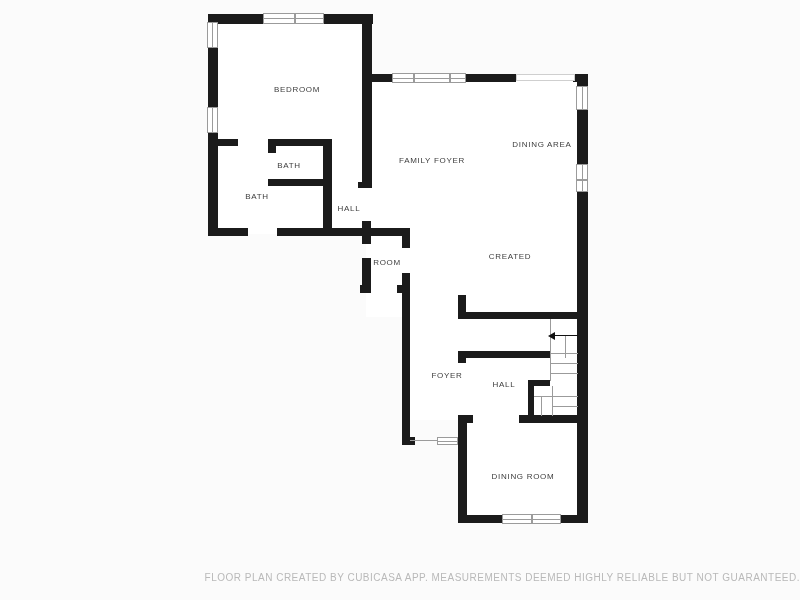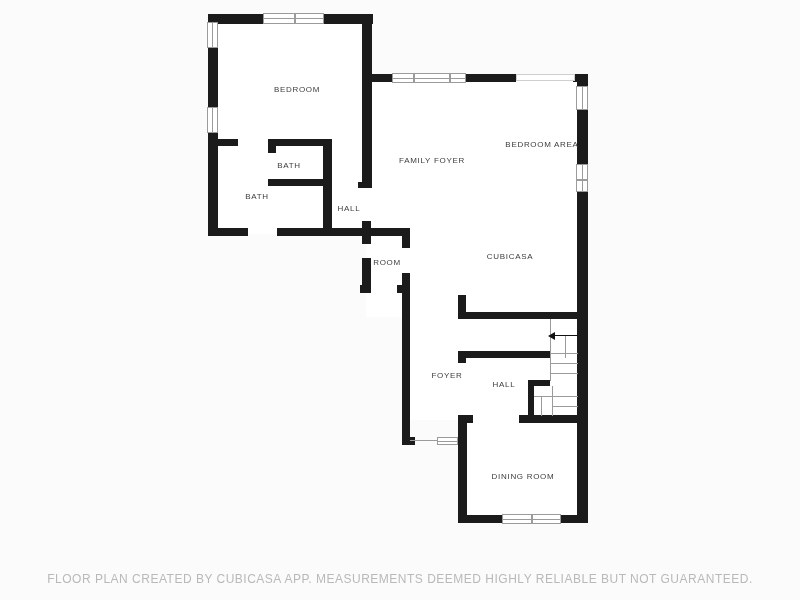--- a/index.html
+++ b/index.html
@@ -30,22 +30,22 @@
     font-size:8px;letter-spacing:0.7px;color:var(--label);
     white-space:nowrap;font-weight:400;
   }
   .arrow-line{position:absolute;background:#111;}
   .arrow-head{
     position:absolute;width:0;height:0;
     border-top:4px solid transparent;border-bottom:4px solid transparent;
     border-right:7px solid #111;
   }
   .disclaimer{
-    position:absolute;left:0;right:0;top:572px;text-align:center;
-    font-size:12px;letter-spacing:0.5px;color:var(--disclaimer);
+    position:absolute;left:0;right:0;top:572px;text-align:right;
+    font-size:10px;letter-spacing:0.5px;color:var(--disclaimer);
   }
 </style>
 </head>
 <body>
 
 <div class="floorplan">
     <div class="floor" style="left: 463px; top: 420px; width: 118px; height: 100px;"></div>
     <div class="floor" style="left: 406px; top: 240px; width: 175px; height: 180px;"></div>
     <div class="floor" style="left: 366px; top: 236px; width: 42px; height: 55px;"></div>
     <div class="floor" style="left: 366px; top: 79px; width: 215px; height: 238px;"></div>
@@ -124,22 +124,22 @@
     <div class="stair-line" style="left: 550px; top: 363px; width: 28px; height: 1px;"></div>
     <div class="stair-line" style="left: 550px; top: 353px; width: 28px; height: 1px;"></div>
     <div class="stair-line" style="left: 565px; top: 336px; width: 1px; height: 22px;"></div>
     <div class="stair-line" style="left: 550px; top: 319px; width: 1px; height: 62px;"></div>
 
   <div class="room-label" style="left:297px;top:89px">BEDROOM</div>
   <div class="room-label" style="left:289px;top:165px">BATH</div>
   <div class="room-label" style="left:257px;top:196px">BATH</div>
   <div class="room-label" style="left:349px;top:208px">HALL</div>
   <div class="room-label" style="left:432px;top:160px">FAMILY FOYER</div>
-  <div class="room-label" style="left:542px;top:144px">BEDROOM AREA</div>
-  <div class="room-label" style="left:510px;top:256px">CUBICASA</div>
+  <div class="room-label" style="left:542px;top:144px">DINING AREA</div>
+  <div class="room-label" style="left:510px;top:256px">CREATED</div>
   <div class="room-label" style="left:387px;top:262px">ROOM</div>
   <div class="room-label" style="left:447px;top:375px">FOYER</div>
   <div class="room-label" style="left:504px;top:384px">HALL</div>
   <div class="room-label" style="left:523px;top:476px">DINING ROOM</div>
 
   <div class="arrow-line" style="left:554px;top:335px;width:24px;height:1px"></div>
   <div class="arrow-head" style="left:548px;top:332px"></div>
 </div>
 
 <div class="disclaimer">FLOOR PLAN CREATED BY CUBICASA APP. MEASUREMENTS DEEMED HIGHLY RELIABLE BUT NOT GUARANTEED.</div>

